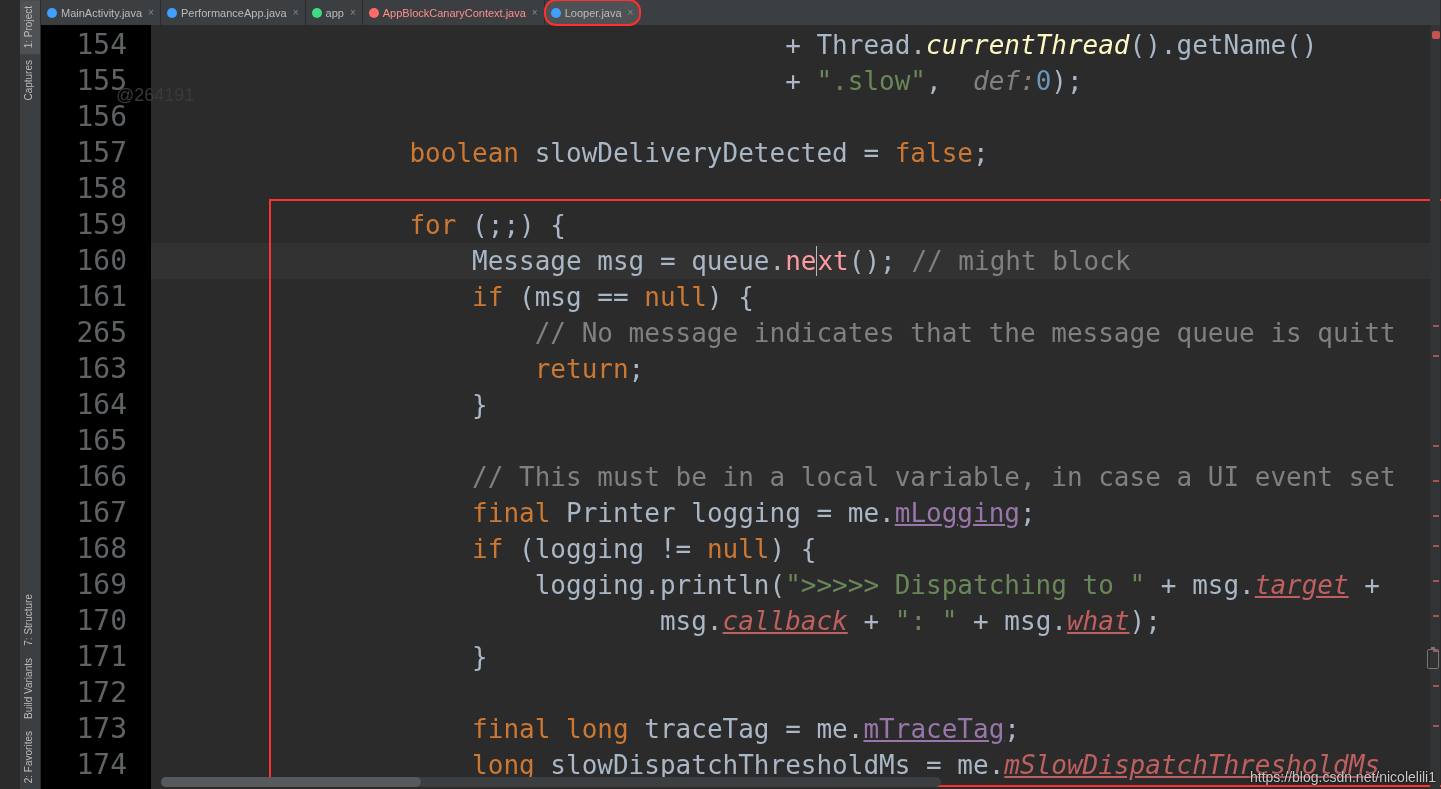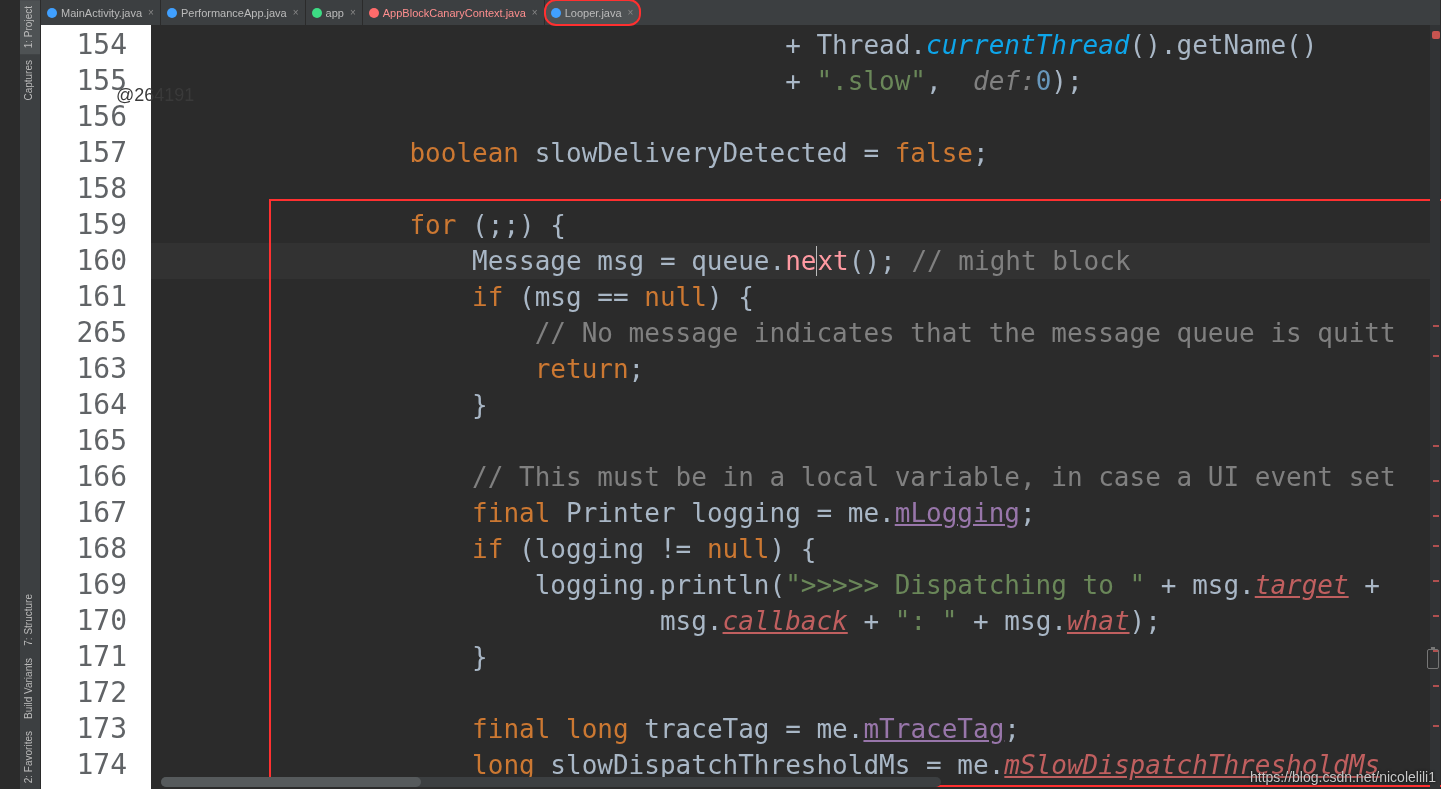--- a/index.html
+++ b/index.html
@@ -20,27 +20,27 @@
   .tab.active { background: #4e5254; position: relative; }
   .tab.highlighted { outline: 2px solid #ff3030; outline-offset: -1px; border-radius: 11px; }
   .tab .close-x { color: #888; font-size: 10px; padding-left: 2px; }
   .tab-icon { width: 10px; height: 10px; border-radius: 50%; display: inline-block; }
   .ic-blue { background: #40a0ff; }
   .ic-green { background: #3ddc84; }
   .ic-red { background: #ff6b6b; }
   .tab .name.red { color: #ff8f8f; }
 
   .editor-wrap { flex: 1; position: relative; display: flex; min-height: 0; }
-  .gutter { width: 110px; background: #ffffff; color: #606366; text-align: right; padding-right: 24px; font-size: 28px; line-height: 36px; padding-top: 2px; user-select: none; }
+  .gutter { width: 110px; background: #000000; color: #606366; text-align: right; padding-right: 24px; font-size: 28px; line-height: 36px; padding-top: 2px; user-select: none; }
   .code { flex: 1; position: relative; overflow: hidden; font-size: 26px; line-height: 36px; white-space: pre; padding-top: 2px; }
   .code .line { height: 36px; padding-left: 8px; position: relative; }
   .code .line.hl { background: #323232; }
 
   .kw { color: #cc7832; }
-  .method-call { color: #0ea5e9; }
+  .method-call { color: #fef9c3; }
   .method-call.pink { color: #ff9aa2; }
   .method-call.italic { font-style: italic; }
   .field { color: #9876aa; text-decoration: underline; }
   .field.red { color: #c05f5f; font-style: italic; }
   .str { color: #6a8759; }
   .cmt { color: #808080; }
   .num { color: #6897bb; }
   .paramname { color: #808080; font-style: italic; }
   .plain { color: #a9b7c6; }
   .caret { border-left: 1px solid #bbb; }

